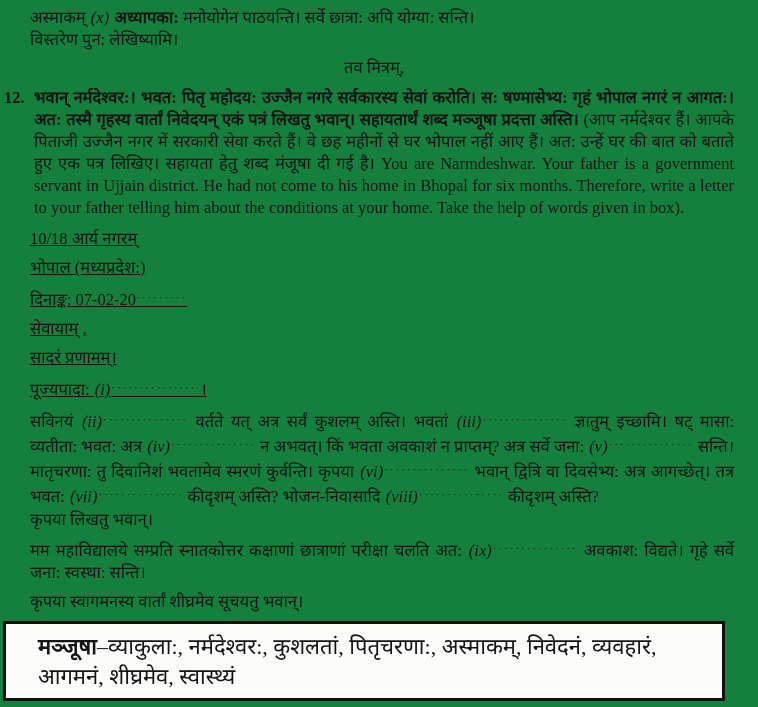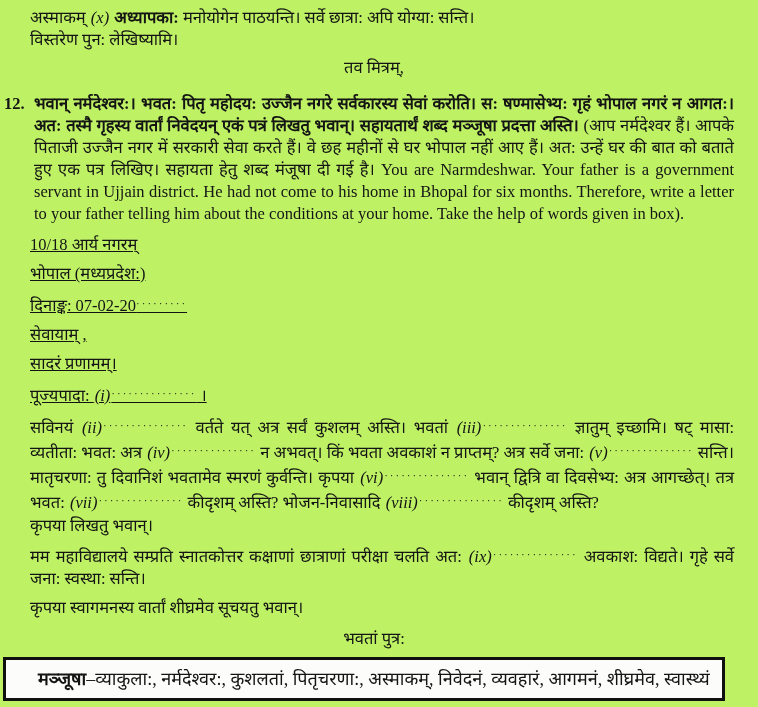--- a/index.html
+++ b/index.html
@@ -5,21 +5,21 @@
   html, body { margin: 0; padding: 0; }
   body {
     width: 758px; height: 707px;
     background: #f6f6f4;
     font-family: "Liberation Serif", "DejaVu Serif", serif;
     color: #141414;
   }
   .page {
     position: relative;
     width: 758px; height: 707px;
-    background: #bef264;
+    background: #15803d;
     overflow: hidden;
     box-sizing: border-box;
   }
   .content {
     padding: 7px 24px 0 30px;
     font-size: 16.5px;
     line-height: 22px;
   }
   .bold { font-weight: 700; }
   .latin { font-family: "Liberation Serif", serif; }
@@ -31,36 +31,36 @@
   .dots {
     letter-spacing: 2px;
     font-size: 11px;
     vertical-align: 4px;
     white-space: nowrap;
   }
   .line { margin: 0; }
   .right { text-align: center; padding-right: 16px; }
   .gap-sm { height: 6px; }
   .gap-md { height: 9px; }
-  .question-row { display: flex; margin-top: 8px; }
+  .question-row { display: flex; margin-top: 2px; }
   .q-number {
     flex: 0 0 30px;
     margin-left: -26px;
     font-weight: 700;
     text-align: left;
   }
   .q-body { flex: 1 1 auto; text-align: justify; }
   .letter-line { margin: 0 0 7px 0; text-decoration: underline; }
   .para { text-align: justify; margin: 0 0 1px 0; }
   .manjusha {
     position: absolute;
     left: 3px; right: 33px; bottom: 6px;
     border: 3px solid #101010;
     padding: 6px 8px 8px 32px;
-    font-size: 18px;
+    font-size: 22px;
     background: #fcfcfa;
     box-sizing: border-box;
   }
 </style>
 </head>
 <body>
 
 <div class="page">
   <div class="content">
 

